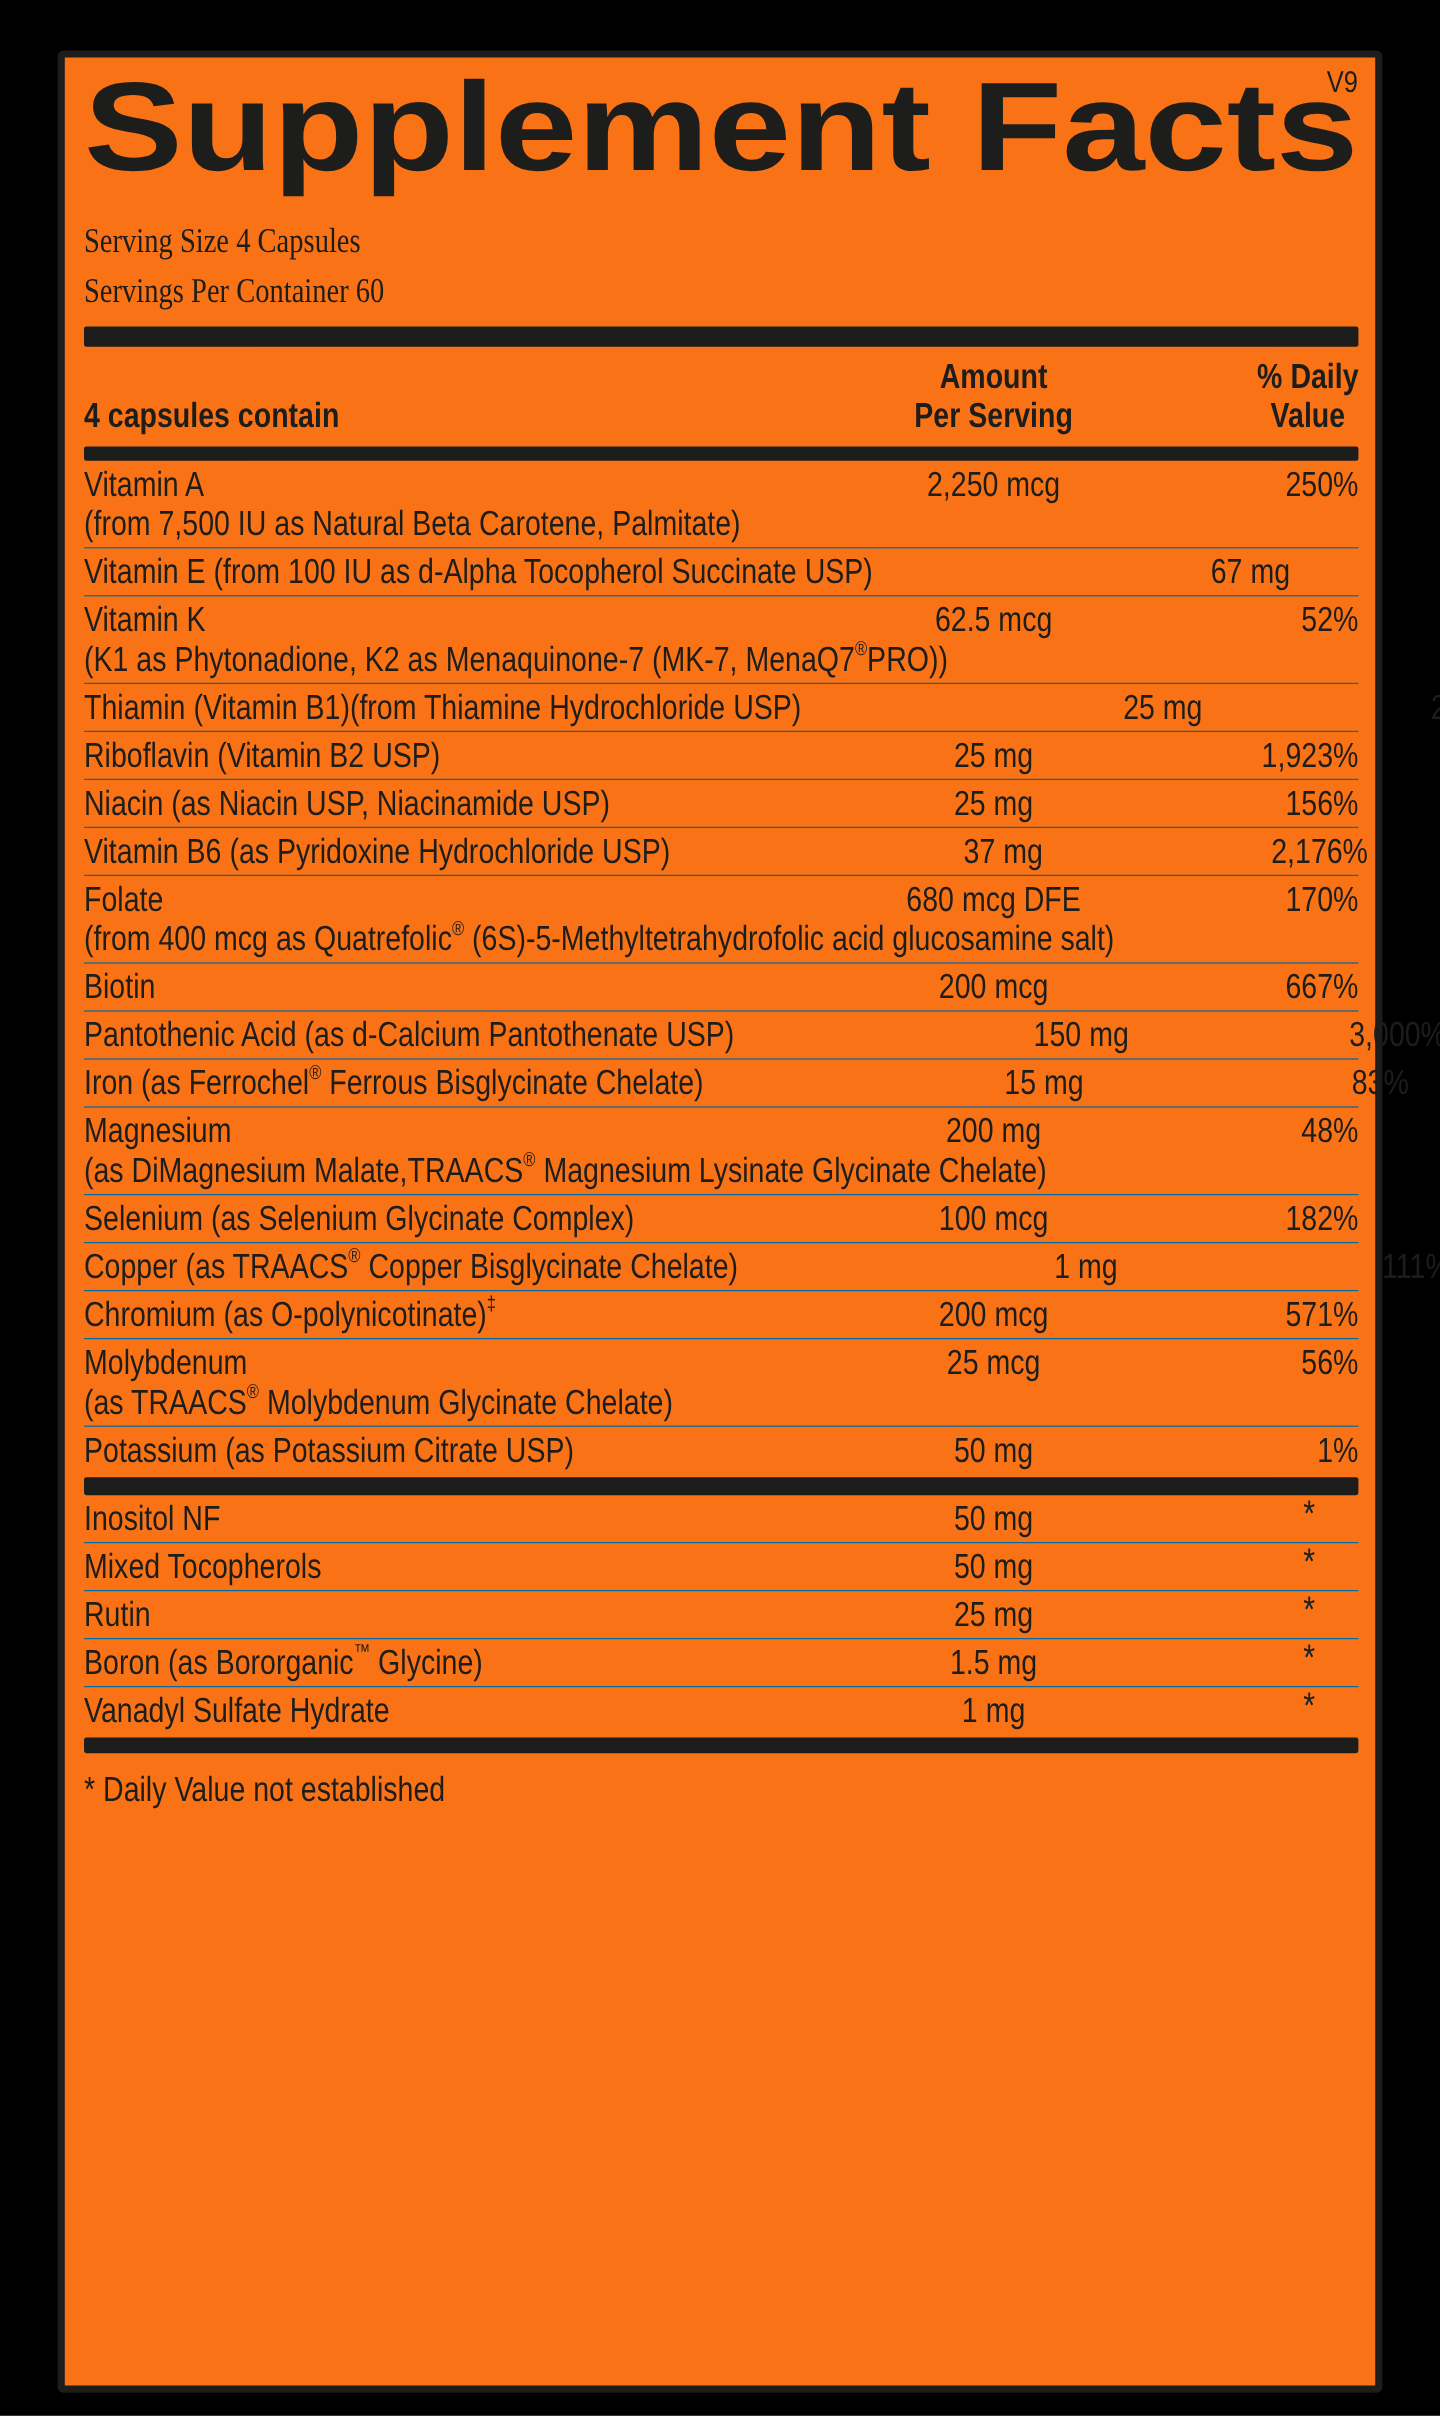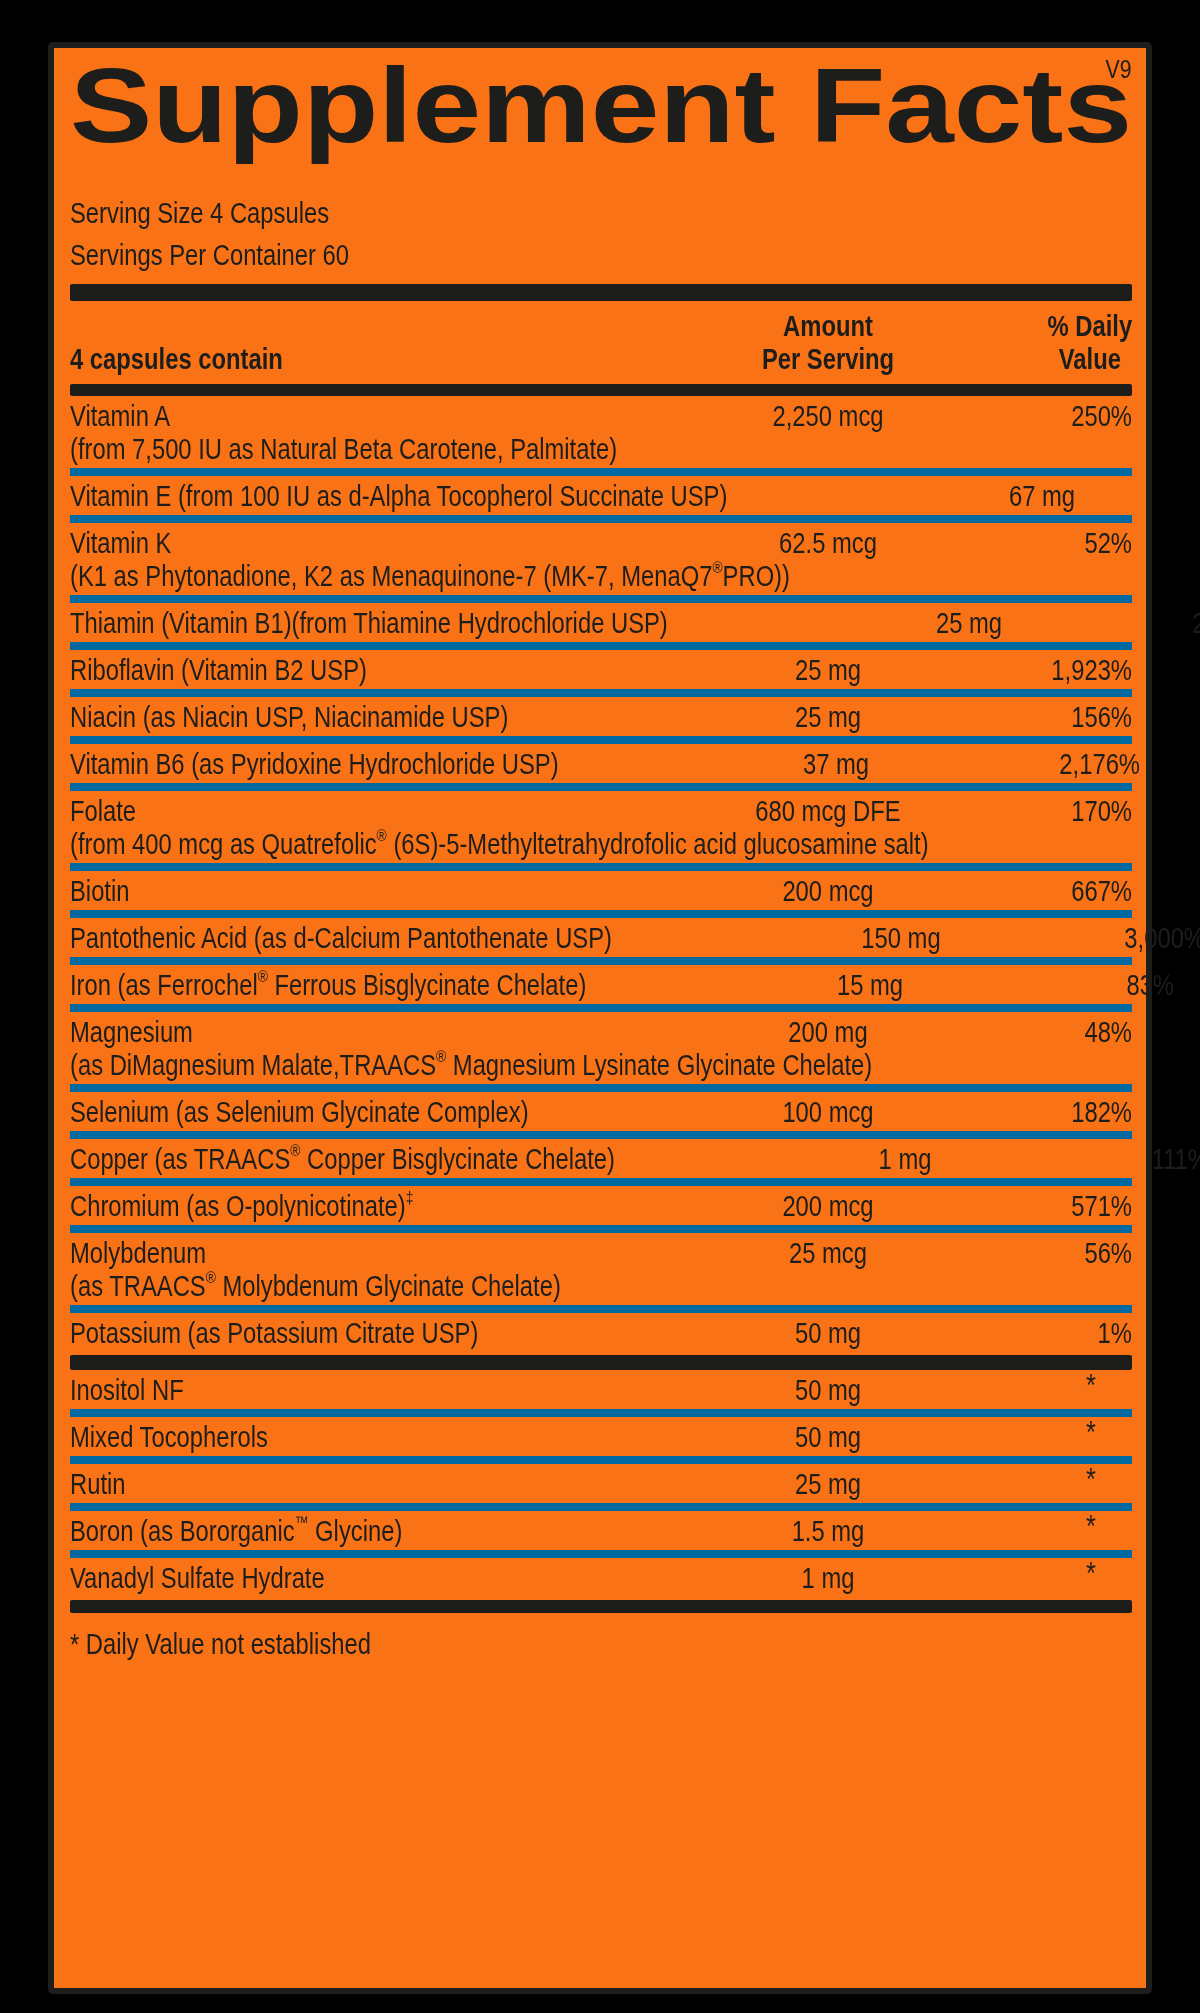--- a/index.html
+++ b/index.html
@@ -27,21 +27,21 @@
     font-size: 25px; line-height: 26px;
     transform: scaleX(.85); transform-origin: 100% 0;
   }
   .title-svg { display: block; margin-top: 4px; width: 1062px; height: 110px; }
   .title-svg text {
     font-family: "Liberation Sans", sans-serif;
     font-weight: bold;
     font-size: 105px;
     fill: #1d1d1b;
   }
-  .serving-block { margin-top: 24px; }
+  .serving-block { margin-top: 12px; font-family: Liberation Serif, serif; }
   .serving {
     font-size: 29px; line-height: 42px;
     white-space: pre;
     transform: scaleX(.82); transform-origin: 0 50%;
   }
   .bar { background: #1d1d1b; border-radius: 2px; }
   .bar-top { height: 17px; margin-top: 8px; }
   .bar-header { height: 12px; }
   .bar-section { height: 15px; margin-top: 3px; }
   .bar-bottom { height: 13px; margin-top: 3px; }
@@ -51,21 +51,21 @@
     grid-template-columns: 1fr 340px 134px;
     align-items: end;
     padding: 9px 0 8px 0;
     font-weight: bold;
     font-size: 29px; line-height: 33px;
   }
   .th-name { white-space: pre; transform: scaleX(.82); transform-origin: 0 100%; }
   .th-amount { text-align: center; transform: scaleX(.82); transform-origin: 50% 100%; }
   .th-dv { justify-self: end; text-align: center; transform: scaleX(.82); transform-origin: 100% 100%; }
 
-  .row { border-bottom: 8px solid #0369a1; padding: 3px 0 2px 0; }
+  .row { border-bottom: 1px solid #0369a1; padding: 3px 0 2px 0; }
   .rows .row:last-child { border-bottom: none; }
   .row-main {
     display: grid;
     grid-template-columns: 1fr 340px 134px;
     font-size: 29px; line-height: 34px;
   }
   .cell-name  { white-space: pre; transform: scaleX(.82); transform-origin: 0 50%; }
   .cell-amount{ text-align: center; white-space: pre; transform: scaleX(.82); transform-origin: 50% 50%; }
   .cell-dv    { text-align: right; white-space: pre; transform: scaleX(.82); transform-origin: 100% 50%; }
   .cell-dv.ast { align-self: start; line-height: 26px; padding-right: 44px; font-size: 31px; }

